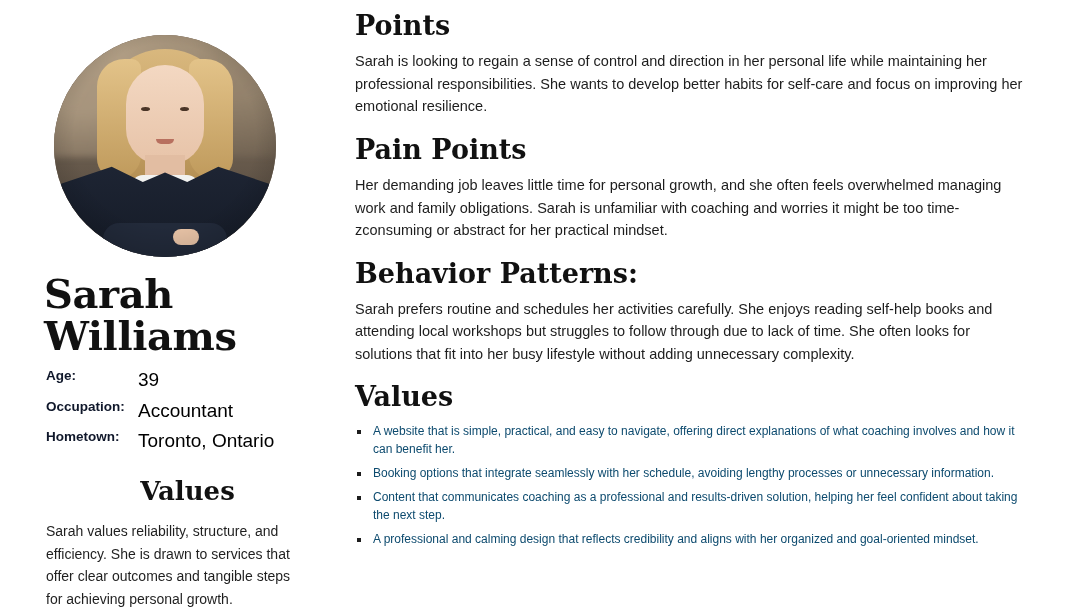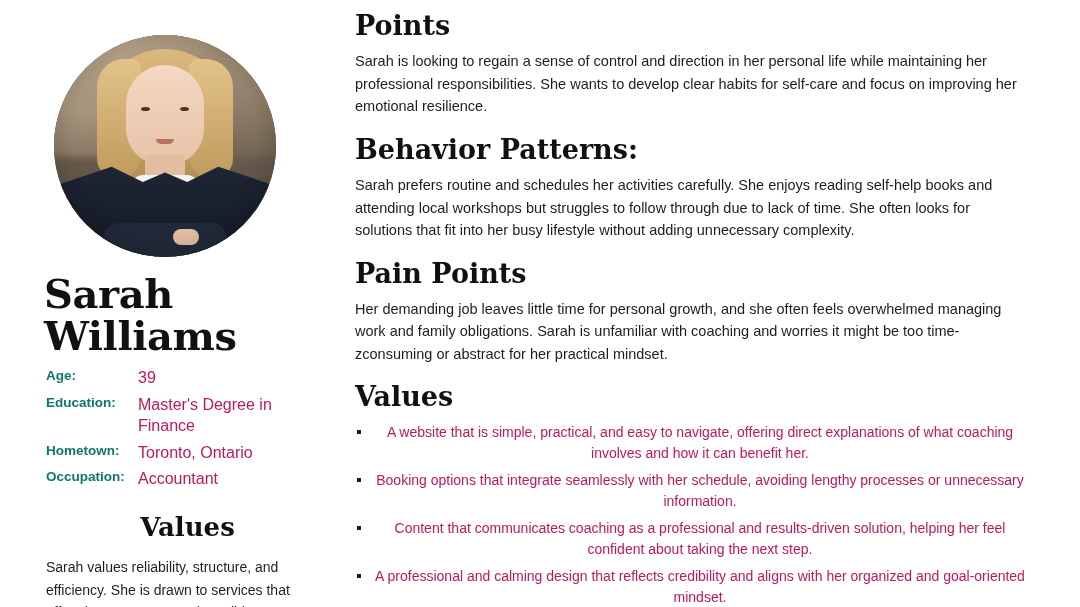--- a/index.html
+++ b/index.html
@@ -188,28 +188,28 @@
     margin-top: 2px;
   }
   .fact-row {
     display: flex;
     align-items: flex-start;
     margin-bottom: 5px;
   }
   .fact-label {
     font-size: 13.5px;
     font-weight: bold;
-    color: #0f766e;
+    color: #0f172a;
     width: 92px;
     flex: 0 0 92px;
     line-height: 1.35;
   }
   .fact-value {
-    font-size: 16px;
-    color: #be185d;
+    font-size: 19px;
+    color: #000000;
     line-height: 1.35;
   }
   .values-title {
     font-family: "DejaVu Serif", "Liberation Serif", serif;
     font-weight: bold;
     font-size: 26px;
     margin: 22px 0 4px -1px;
     color: #111111;
     text-align: center;
   }
@@ -245,25 +245,24 @@
   }
   .needs-list {
     list-style: none;
     margin: 2px 0 0 0;
     padding: 0;
     max-width: 672px;
   }
   .needs-list li {
     position: relative;
     padding-left: 18px;
-    font-size: 14px;
+    font-size: 12px;
     line-height: 1.5;
-    color: #be185d;
+    color: #0c4a6e;
     margin-bottom: 6px;
-    text-align: center;
   }
   .needs-list li .bullet {
     position: absolute;
     left: 2px;
     top: 8px;
     width: 4px;
     height: 4px;
     background: #1d1d1d;
   }
 </style>
@@ -295,52 +294,48 @@
     </div>
 
     <h1 class="person-name">Sarah Williams</h1>
 
     <div class="facts">
       <div class="fact-row">
         <div class="fact-label">Age:</div>
         <div class="fact-value">39</div>
       </div>
       <div class="fact-row">
-        <div class="fact-label">Education:</div>
-        <div class="fact-value">Master's Degree in Finance</div>
+        <div class="fact-label">Occupation:</div>
+        <div class="fact-value">Accountant</div>
       </div>
       <div class="fact-row">
         <div class="fact-label">Hometown:</div>
         <div class="fact-value">Toronto, Ontario</div>
       </div>
-      <div class="fact-row">
-        <div class="fact-label">Occupation:</div>
-        <div class="fact-value">Accountant</div>
-      </div>
     </div>
 
     <h2 class="values-title">Values</h2>
     <p class="values-text">Sarah values reliability, structure, and efficiency. She is drawn to services that offer clear outcomes and tangible steps for achieving personal growth.</p>
   </div>
 
   <div class="right-col">
 
     <div class="section">
       <h2 class="section-title">Points</h2>
-      <p class="section-body">Sarah is looking to regain a sense of control and direction in her personal life while maintaining her professional responsibilities. She wants to develop clear habits for self-care and focus on improving her emotional resilience.</p>
+      <p class="section-body">Sarah is looking to regain a sense of control and direction in her personal life while maintaining her professional responsibilities. She wants to develop better habits for self-care and focus on improving her emotional resilience.</p>
+    </div>
+
+    <div class="section">
+      <h2 class="section-title">Pain Points</h2>
+      <p class="section-body">Her demanding job leaves little time for personal growth, and she often feels overwhelmed managing work and family obligations. Sarah is unfamiliar with coaching and worries it might be too time-zconsuming or abstract for her practical mindset.</p>
     </div>
 
     <div class="section">
       <h2 class="section-title">Behavior Patterns:</h2>
       <p class="section-body">Sarah prefers routine and schedules her activities carefully. She enjoys reading self-help books and attending local workshops but struggles to follow through due to lack of time. She often looks for solutions that fit into her busy lifestyle without adding unnecessary complexity.</p>
-    </div>
-
-    <div class="section">
-      <h2 class="section-title">Pain Points</h2>
-      <p class="section-body">Her demanding job leaves little time for personal growth, and she often feels overwhelmed managing work and family obligations. Sarah is unfamiliar with coaching and worries it might be too time-zconsuming or abstract for her practical mindset.</p>
     </div>
 
     <div class="section">
       <h2 class="section-title">Values</h2>
       <ul class="needs-list">
         <li>
           <span class="bullet"></span>
           <span>A website that is simple, practical, and easy to navigate, offering direct explanations of what coaching involves and how it can benefit her.</span>
         </li>
         <li>

